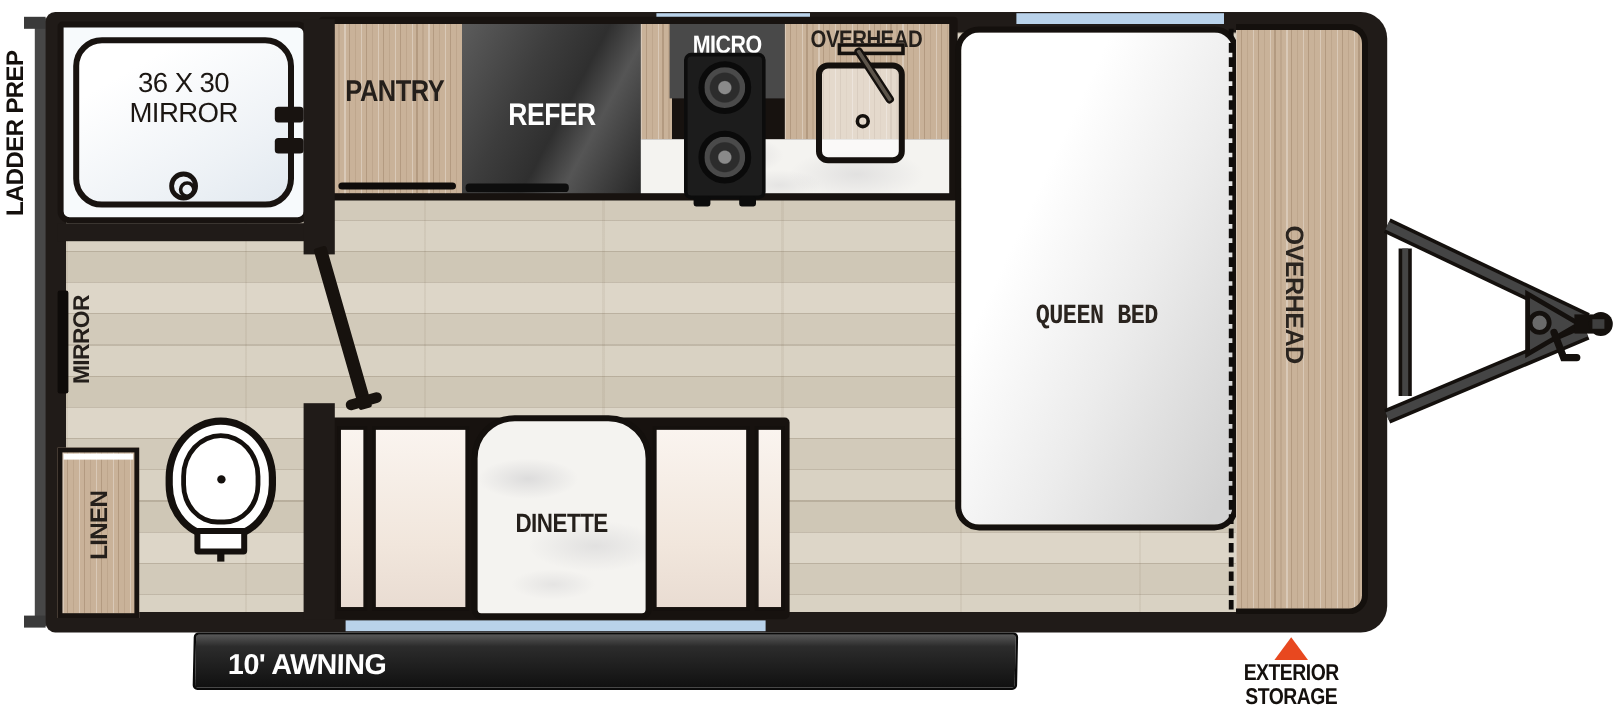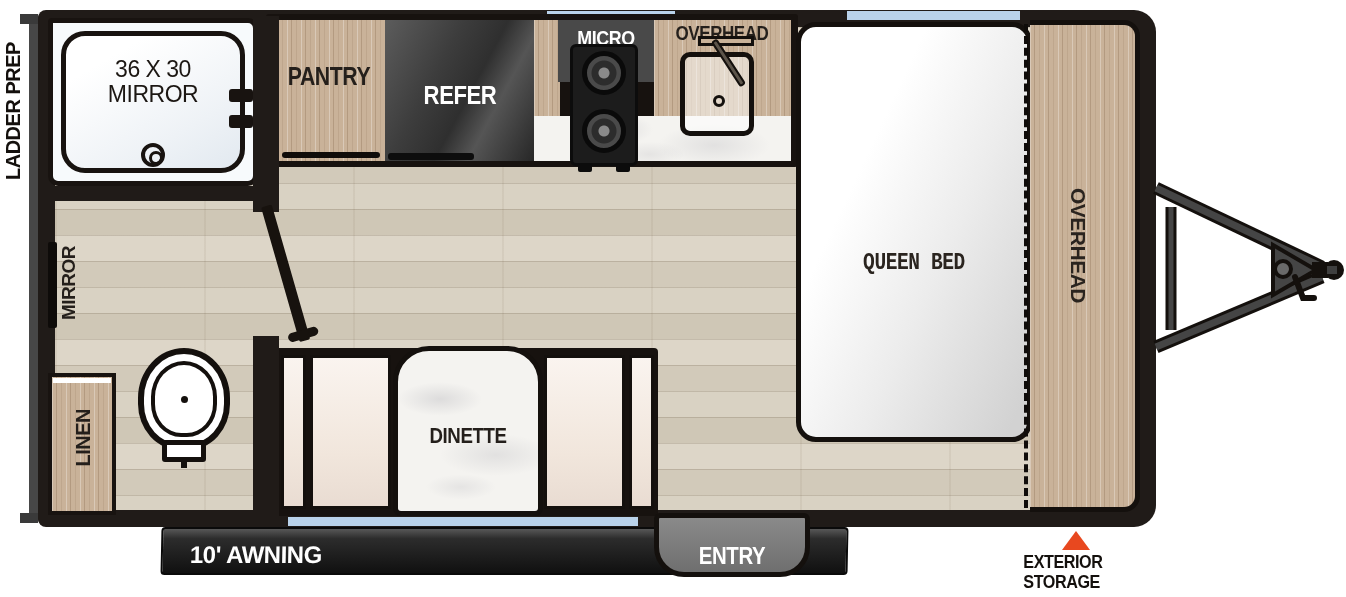--- a/index.html
+++ b/index.html
@@ -158,21 +158,21 @@
 
   
   .awning-banner { left:161px; top:527px; width:687px; height:48px;
      background:linear-gradient(180deg,#575757 0,#2c2c2c 22%,#191919 75%,#101010 100%);
      border:2px solid #0a0a0a; border-radius:4px; transform:skewX(-1.2deg); z-index:8; }
   .awning-label { left:27px; top:12px; font-size:24px; transform-origin:left center; }
   .entry-tab { left:654px; top:513px; width:156px; height:64px;
      background:linear-gradient(180deg,#8a8a8a,#6f6f6f);
      border:5px solid #14100d; border-radius:6px 6px 30px 30px; z-index:10; }
   .entry-label { left:0; right:0; top:24px; text-align:center; font-size:24px; }
-  .ext-storage { left:1014px; top:531px; width:124px; text-align:left; z-index:8; }
+  .ext-storage { left:1014px; top:531px; width:124px; text-align:center; z-index:8; }
   .ext-tri { width:0; height:0; margin:0 auto 2px auto;
      border-left:14px solid transparent; border-right:14px solid transparent;
      border-bottom:19px solid #e8481f; }
   .ext-line { font-weight:700; font-size:19px; line-height:20px; color:#14100d; letter-spacing:-0.5px; }
 
   
   .hitch { left:1146px; top:176px; width:200px; height:192px; z-index:1; }
 </style>
 </head>
 <body>
@@ -272,22 +272,19 @@
   <div class="abs cushion bench-left"></div>
   <div class="abs cushion bench-right"></div>
   <div class="abs cushion cushion-b"></div>
   <div class="abs marble dinette-table">
     <div class="abs lbl sqz dinette-label">DINETTE</div>
   </div>
 
   <div class="abs awning-banner">
     <div class="abs lbl white awning-label">10' AWNING</div>
   </div>
-  <div class="abs entry-tab">
-    <div class="abs lbl sqz white entry-label">ENTRY</div>
-  </div>
   <div class="abs ext-storage">
     <div class="ext-tri"></div>
     <div class="ext-line sqz">EXTERIOR</div>
     <div class="ext-line sqz">STORAGE</div>
   </div>
 
 </div>
 
 </body></html>

